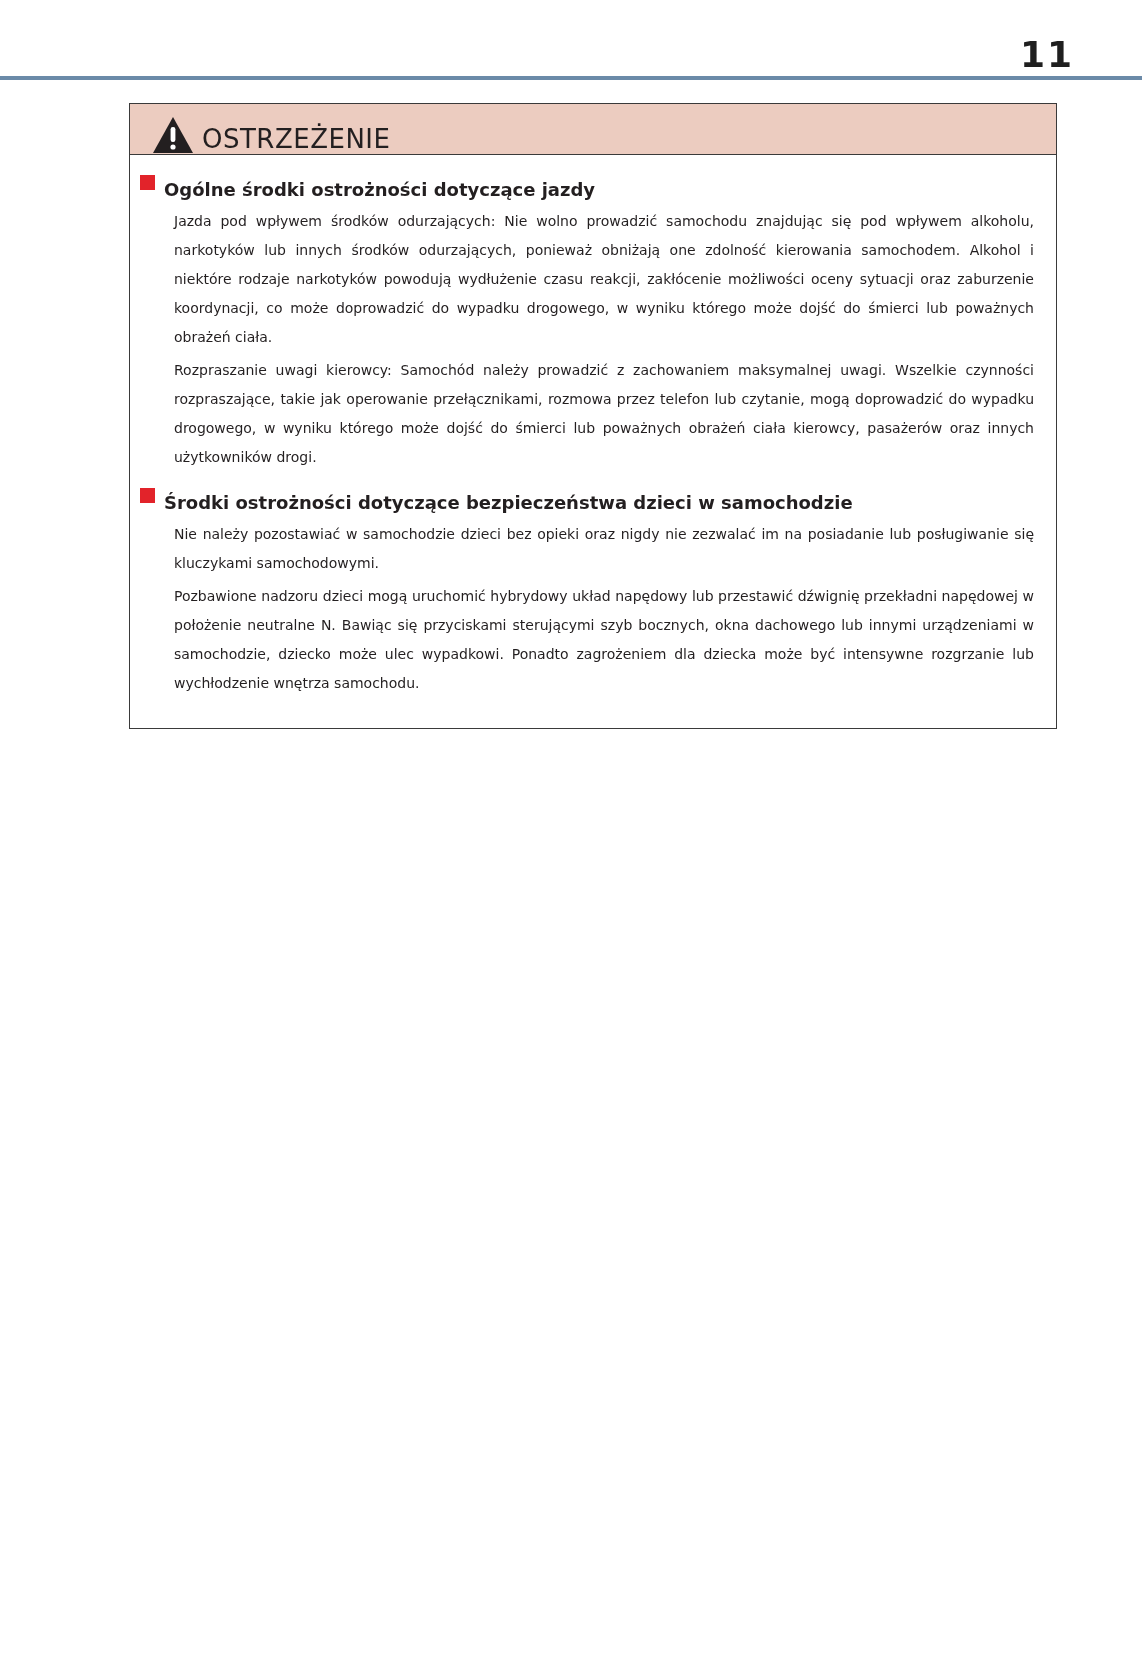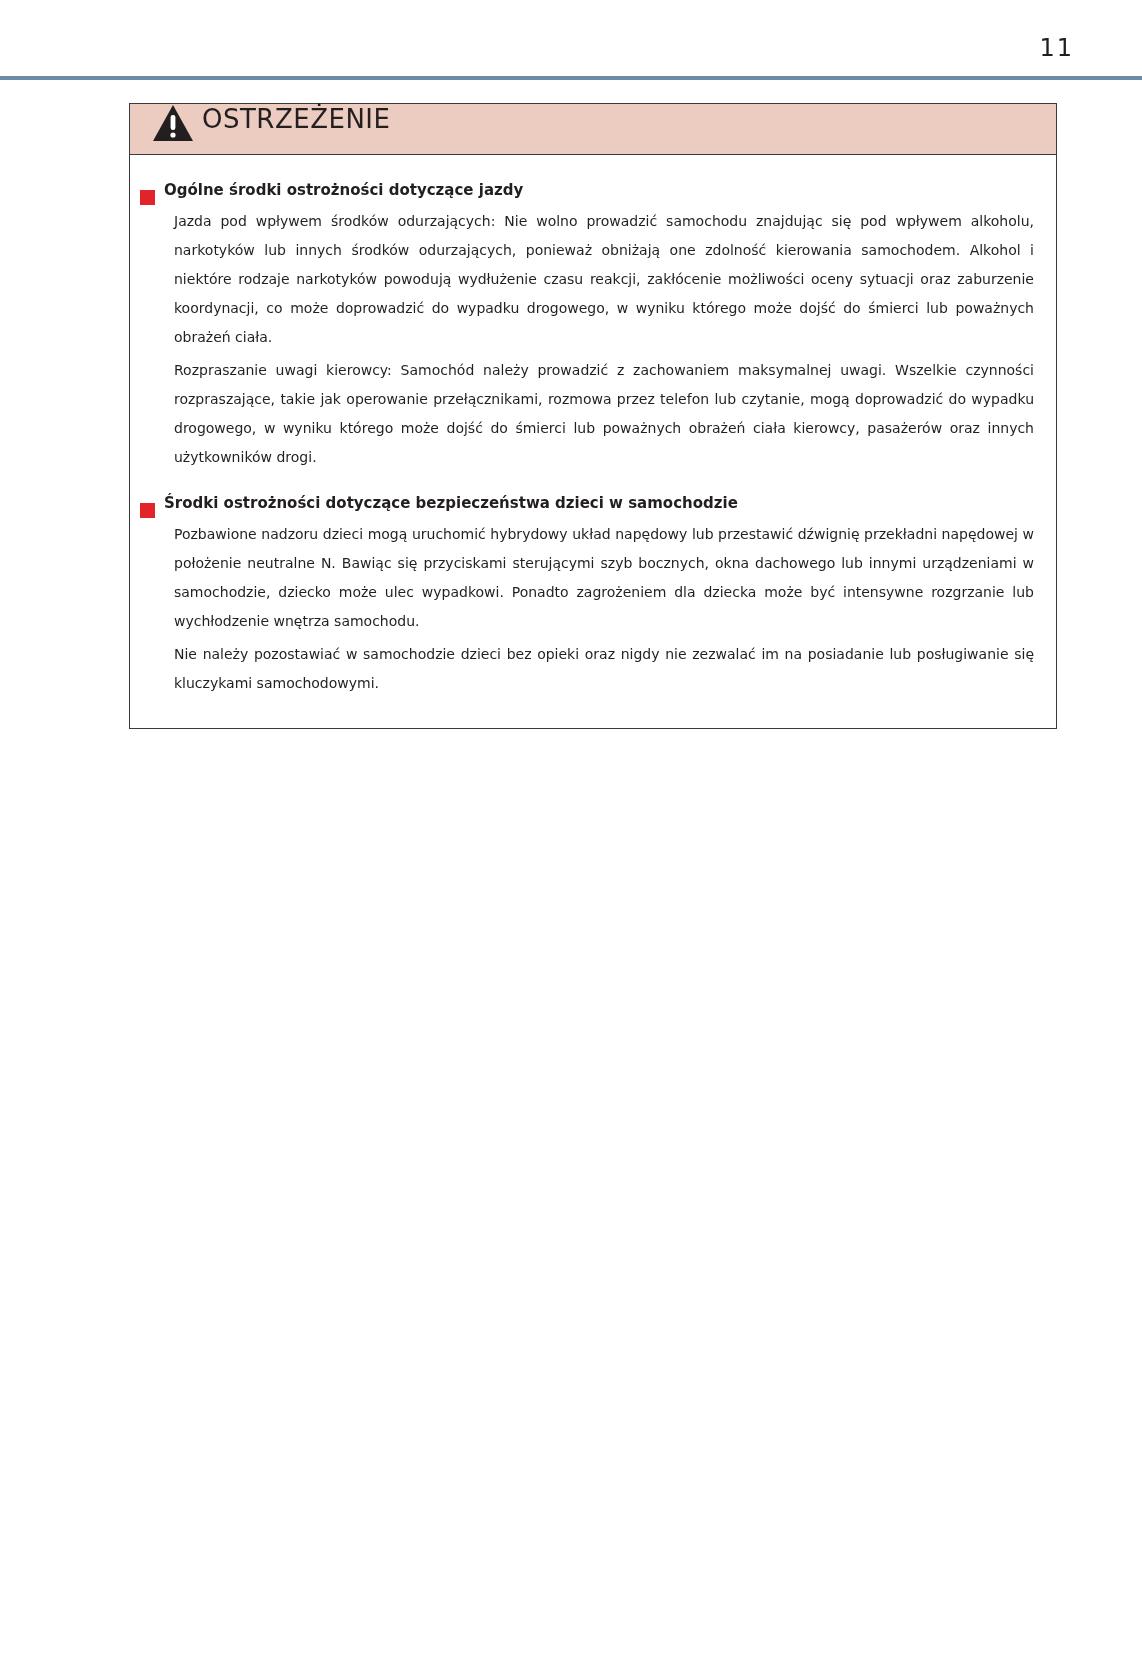--- a/index.html
+++ b/index.html
@@ -2,41 +2,41 @@
 <html><head>
 <meta charset="utf-8">
 <style>
   html, body { margin: 0; padding: 0; }
   body {
     width: 1142px; height: 1654px; background: #ffffff; position: relative;
     font-family: "DejaVu Sans", sans-serif; color: #231f20; overflow: hidden;
   }
   .page-number {
     position: absolute; top: 34px; right: 68px;
-    font-family: "DejaVu Sans", sans-serif; font-weight: normal; font-size: 24px;
+    font-family: "DejaVu Sans", sans-serif; font-weight: bold; font-size: 36px;
     color: #1f1f1f; letter-spacing: 2px;
   }
   .header-rule {
     position: absolute; top: 76px; left: 0; width: 1142px; height: 4px; background: #6b8aa8;
   }
   .warning-box {
     position: absolute; top: 103px; left: 129px; width: 928px;
     border: 1.5px solid #3a3a3a; box-sizing: border-box;
   }
   .warning-header {
     height: 50px; background: #ecccc0; border-bottom: 1.5px solid #3a3a3a;
-    display: flex; align-items: flex-start; padding-left: 22px;
+    display: flex; align-items: flex-end; padding-left: 22px;
   }
   .warning-icon { width: 42px; height: 38px; margin-right: 8px; display: block; }
   .warning-title {
     font-family: "DejaVu Sans", sans-serif; font-size: 26px; color: #231f20; letter-spacing: 0.5px;
   }
   .warning-body { padding: 20px 22px 26px 10px; }
   .section-heading {
-    display: flex; align-items: flex-end; font-size: 15px; line-height: 30px; color: #231f20;
+    display: flex; align-items: flex-start; font-size: 18px; line-height: 30px; color: #231f20;
     margin: 0;
   }
   .bullet {
     width: 15px; height: 15px; background: #e2232a; display: inline-block;
     margin-right: 9px; flex: none;
   }
   .para {
     margin: 2px 0 4px 34px; font-size: 14px; line-height: 29px; text-align: justify;
     color: #231f20;
   }
@@ -66,17 +66,17 @@
       </h3>
       <p class="para">Jazda pod wpływem środków odurzających: Nie wolno prowadzić samochodu znajdując się pod wpływem alkoholu, narkotyków lub innych środków odurzających, ponieważ obniżają one zdolność kierowania samochodem. Alkohol i niektóre rodzaje narkotyków powodują wydłużenie czasu reakcji, zakłócenie możliwości oceny sytuacji oraz zaburzenie koordynacji, co może doprowadzić do wypadku drogowego, w wyniku którego może dojść do śmierci lub poważnych obrażeń ciała.</p>
       <p class="para">Rozpraszanie uwagi kierowcy: Samochód należy prowadzić z zachowaniem maksymalnej uwagi. Wszelkie czynności rozpraszające, takie jak operowanie przełącznikami, rozmowa przez telefon lub czytanie, mogą doprowadzić do wypadku drogowego, w wyniku którego może dojść do śmierci lub poważnych obrażeń ciała kierowcy, pasażerów oraz innych użytkowników drogi.</p>
     </div>
 
     <div class="section">
       <h3 class="section-heading">
         <span class="bullet"></span>
         <span>Środki ostrożności dotyczące bezpieczeństwa dzieci w samochodzie</span>
       </h3>
+      <p class="para">Nie należy pozostawiać w samochodzie dzieci bez opieki oraz nigdy nie zezwalać im na posiadanie lub posługiwanie się kluczykami samochodowymi.</p>
       <p class="para">Pozbawione nadzoru dzieci mogą uruchomić hybrydowy układ napędowy lub przestawić dźwignię przekładni napędowej w położenie neutralne N. Bawiąc się przyciskami sterującymi szyb bocznych, okna dachowego lub innymi urządzeniami w samochodzie, dziecko może ulec wypadkowi. Ponadto zagrożeniem dla dziecka może być intensywne rozgrzanie lub wychłodzenie wnętrza samochodu.</p>
-      <p class="para">Nie należy pozostawiać w samochodzie dzieci bez opieki oraz nigdy nie zezwalać im na posiadanie lub posługiwanie się kluczykami samochodowymi.</p>
     </div>
   </div>
 </div>
 
 </body></html>

